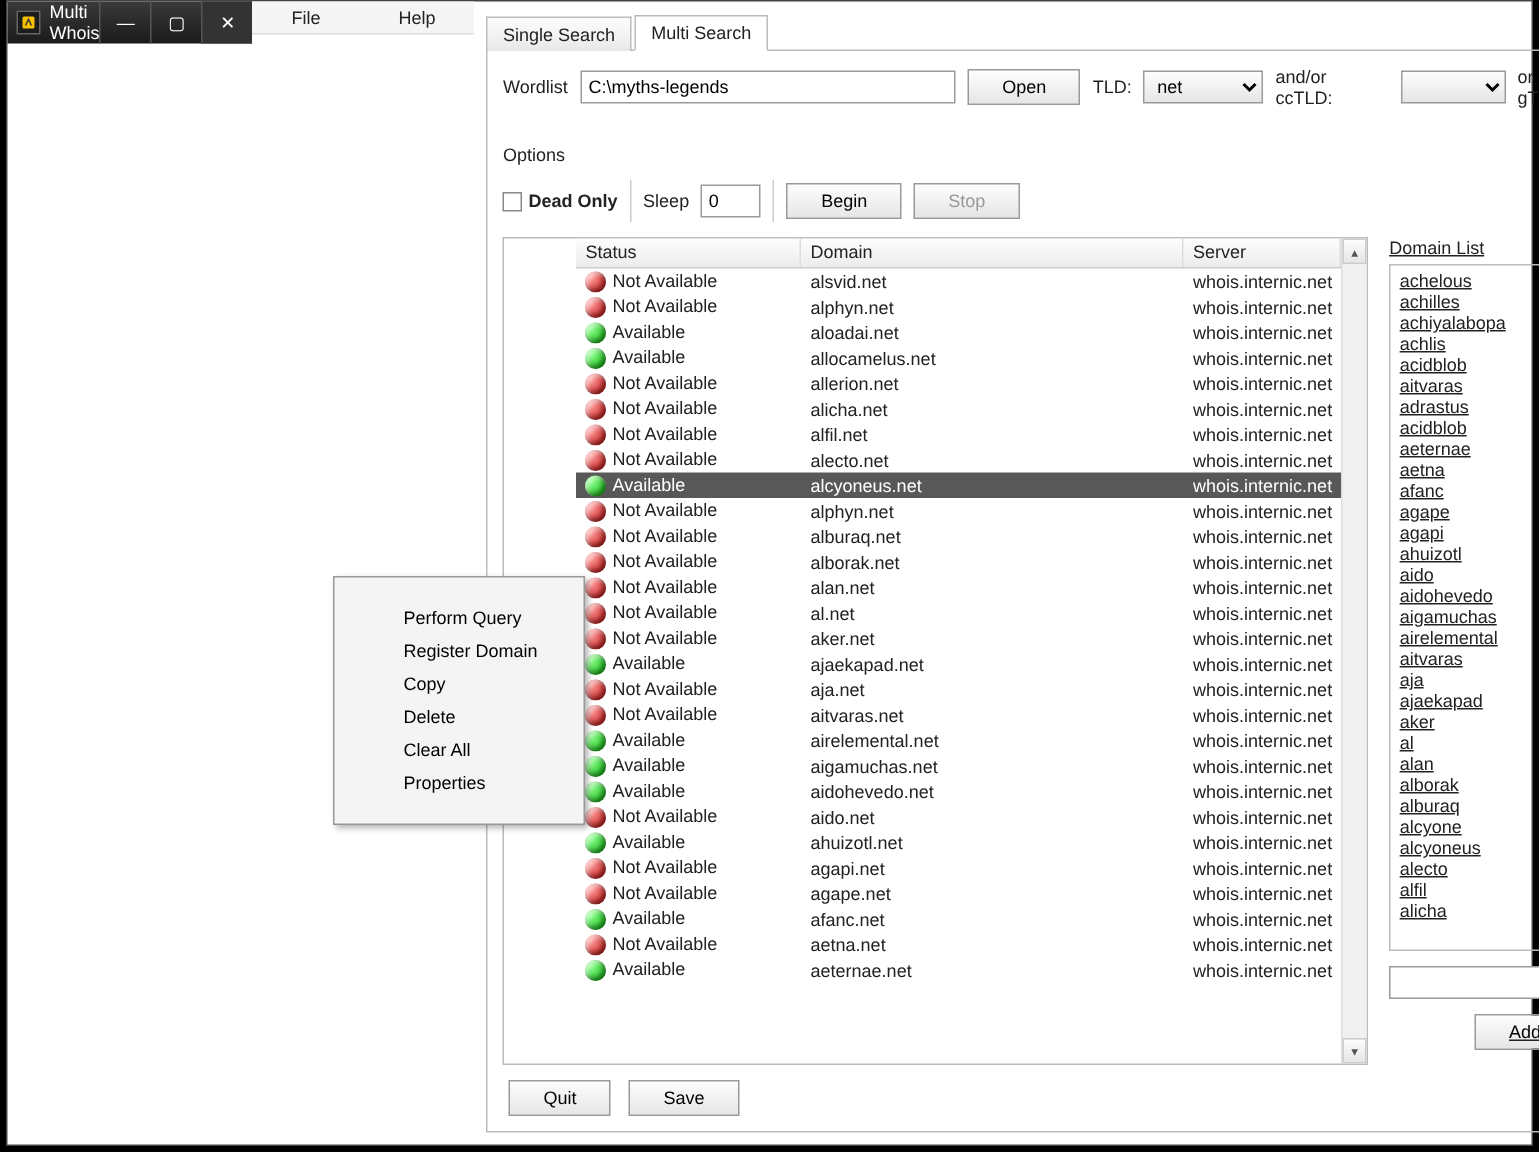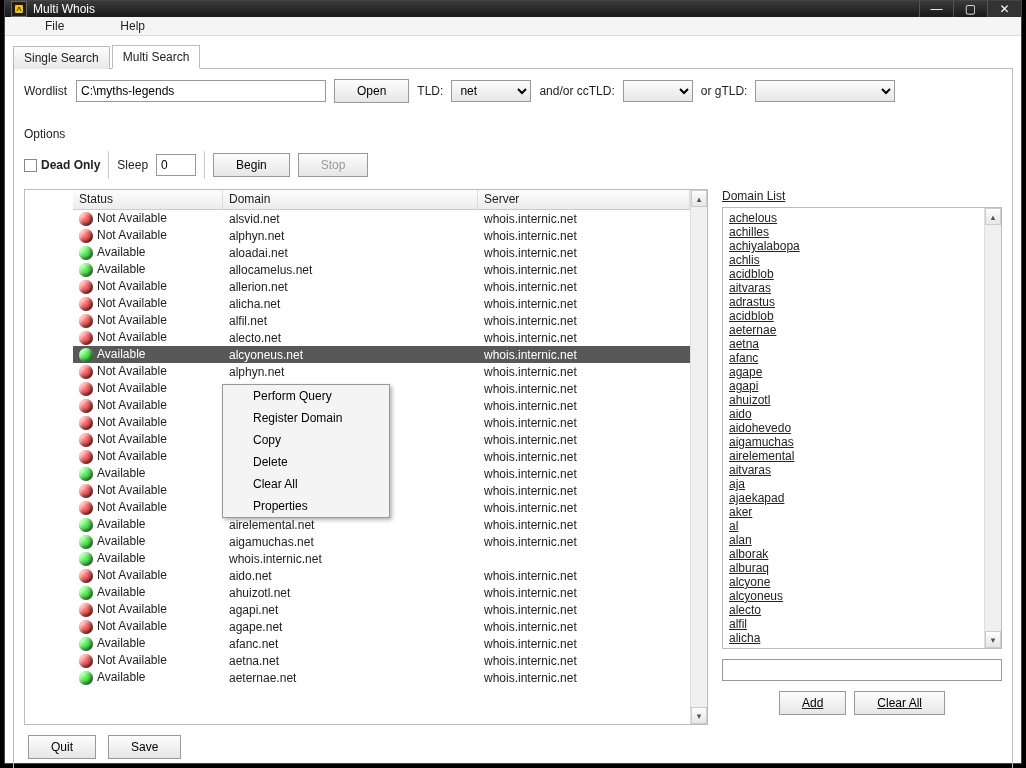--- a/index.html
+++ b/index.html
@@ -1,29 +1,29 @@
 <!DOCTYPE html>
 <html><head>
 <meta charset="utf-8">
 <style>
 * { box-sizing: border-box; font-family: "Segoe UI", Tahoma, sans-serif; }
 body { margin: 0; background: #000; width: 1026px; height: 768px; overflow: hidden; }
 
-.window { position:absolute; left:4px; top:0; width:1018px; height:764px; background:#fff; border:1px solid #444; display:flex; flex-direction:column; }
+.window { position:absolute; left:4px; top:0; width:1018px; height:764px; background:#fff; border:1px solid #444; display:flex; }
 
 .titlebar { height:28px; background:linear-gradient(#3a3a3a,#1a1a1a); display:flex; align-items:center; color:#fff; font-size:12px; }
 .titlebar .appicon { width:16px; height:16px; margin:0 6px; background:#1c1c1c; border:1px solid #666; display:flex; align-items:center; justify-content:center; }
 .titlebar .appicon svg { width:10px; height:10px; }
 .titlebar .title { flex:1; }
 .winctrls { display:flex; height:100%; }
 .winbtn { width:34px; display:flex; align-items:center; justify-content:center; color:#fff; font-size:12px; border-left:1px solid #555; }
 .winbtn.close { background:#333; }
 
 .menubar { height:22px; background:#f5f5f5; display:flex; align-items:center; font-size:12px; color:#222; border-bottom:1px solid #ddd; }
-.menubar .menu { padding:2px 16px;margin-left:24px; }
+.menubar .menu { padding:2px 26px; }
 
 .content { flex:1; padding:6px 8px 8px 8px; display:flex; flex-direction:column; font-size:12px; color:#222; }
 
 .tabs { display:flex; align-items:flex-end; height:26px; }
 .tab { padding:4px 10px; border:1px solid #bbb; border-bottom:none; background:linear-gradient(#fdfdfd,#e8e8e8); margin-right:2px; position:relative; top:1px; }
 .tab.active { background:#fff; border-bottom:1px solid #fff; }
 .tabpane { border:1px solid #bbb; flex:1; display:flex; flex-direction:column; padding:10px 10px 0 10px; }
 
 .row { display:flex; align-items:center; gap:8px; margin-bottom:10px; }
 .lbl { min-width:44px; }
@@ -59,21 +59,21 @@
 .scrolltrack { width:17px; background:#f0f0f0; border-left:1px solid #ddd; position:relative; }
 .scrollarrow { height:17px; background:linear-gradient(#fdfdfd,#e6e6e6); border:1px solid #ccc; display:flex; align-items:center; justify-content:center; font-size:9px; color:#555; position:absolute; left:0; right:0; }
 .scrollarrow.up{ top:0; } .scrollarrow.dn{ bottom:0; }
 
 .domainlist { flex:1; display:flex; border:1px solid #bbb; min-height:0; }
 .dlitems { flex:1; overflow:hidden; padding:3px 6px; font-size:12px; line-height:14px; }
 .dlitems div { white-space:nowrap; }
 
 .bottomrow { display:flex; gap:12px; padding:10px 0 10px 4px; }
 
-.ctxmenu { position:absolute; left:222px; top:384px; width:168px; background:#f4f4f4; border:1px solid #999; box-shadow:2px 2px 4px rgba(0,0,0,.3); padding:0; }
+.ctxmenu { position:absolute; left:222px; top:384px; width:168px; background:#f4f4f4; border:1px solid #999; box-shadow:2px 2px 4px rgba(0,0,0,.3); padding:16px; }
 .ctxmenu .mi { padding:4px 10px 4px 30px; font-size:12px; }
 
 </style>
 </head>
 <body>
 
 <div class="window">
   <div class="titlebar">
     <div class="appicon">
       <svg viewBox="0 0 10 10">
@@ -233,20 +233,21 @@
                     <div class="cell col-domain">airelemental.net</div>
                     <div class="cell col-server">whois.internic.net</div>
                   </div>
                   <div class="trow">
                     <div class="cell col-status"><span class="statusicon ok"></span>Available</div>
                     <div class="cell col-domain">aigamuchas.net</div>
                     <div class="cell col-server">whois.internic.net</div>
                   </div>
                   <div class="trow">
                     <div class="cell col-status"><span class="statusicon ok"></span>Available</div>
+                    <div class="cell col-domain">aidohevedo.net</div>
                     <div class="cell col-server">whois.internic.net</div>
                   </div>
                   <div class="trow">
                     <div class="cell col-status"><span class="statusicon no"></span>Not Available</div>
                     <div class="cell col-domain">aido.net</div>
                     <div class="cell col-server">whois.internic.net</div>
                   </div>
                   <div class="trow">
                     <div class="cell col-status"><span class="statusicon ok"></span>Available</div>
                     <div class="cell col-domain">ahuizotl.net</div>

